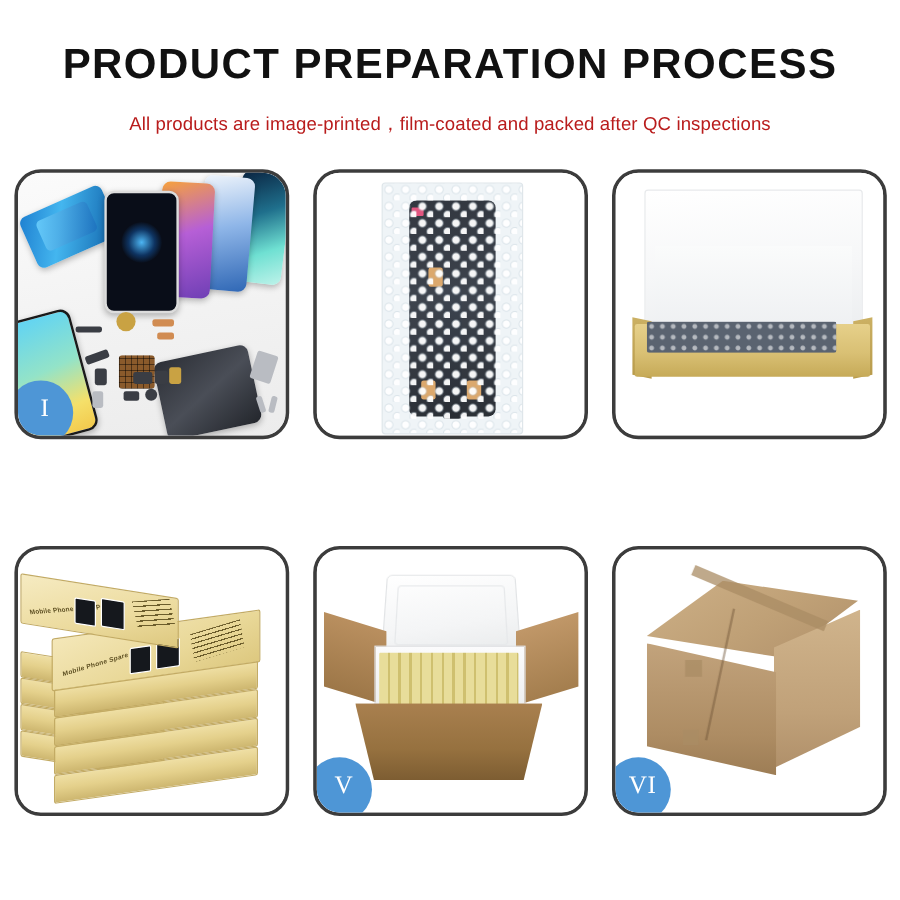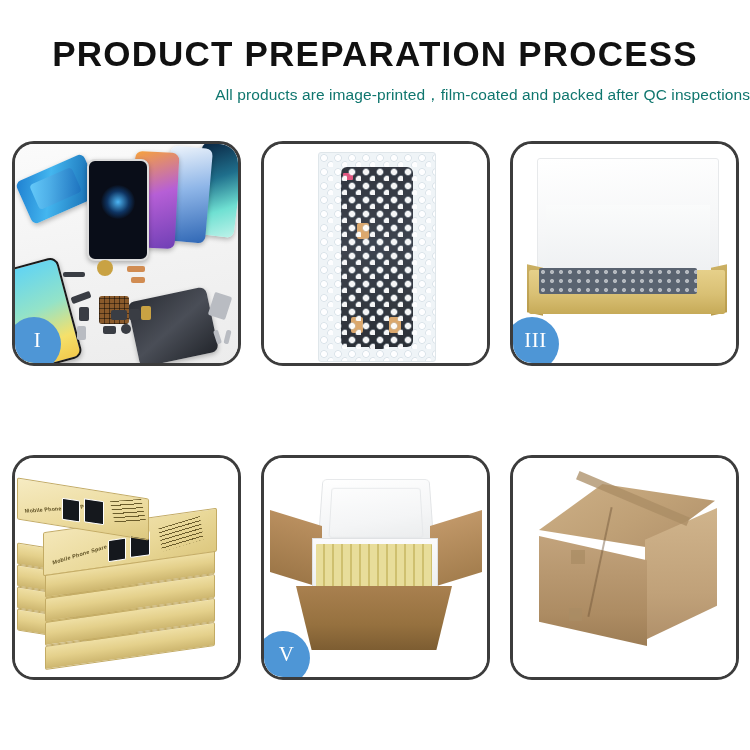--- a/index.html
+++ b/index.html
@@ -22,25 +22,25 @@
     font-size: 35px;
     font-weight: 700;
     letter-spacing: 1.2px;
     color: #111111;
     margin: 0;
     padding-top: 36px;
     line-height: 1;
     font-family: "Liberation Sans", sans-serif;
   }
   .subtitle {
-    text-align: right;
+    text-align: center;
     font-size: 15.5px;
     font-weight: 400;
-    color: #0f766e;
-    margin: 0;
+    color: #b91c1c;
+    margin: 8px;
     padding-top: 14px;
     letter-spacing: 0.1px;
     font-family: "Liberation Sans", sans-serif;
   }
 
   
   .grid {
     position: absolute;
     top: 141px; left: 12px;
     width: 726px; height: 600px;
@@ -400,21 +400,20 @@
     </div>
 
     <div class="panel white">
       <div class="panel-stage">
         <div class="lid-white"></div>
         <div class="box3-lipL"></div>
         <div class="box3-lipR"></div>
         <div class="box3-tray"></div>
         <div class="box3-inner"></div>
       </div>
-      <div class="badge">III</div>
     </div>
 
     <div class="panel white">
       <div class="panel-stage">
         <div class="stack">
 
           <div class="sbox" style="left:2px;top:160px;width:118px;height:20px;transform:skewY(9deg);"></div>
           <div class="sbox" style="left:2px;top:138px;width:118px;height:20px;transform:skewY(9deg);"></div>
           <div class="sbox" style="left:2px;top:116px;width:118px;height:20px;transform:skewY(9deg);"></div>
           <div class="sbox" style="left:2px;top:94px;width:118px;height:20px;transform:skewY(9deg);"></div>
@@ -459,16 +458,17 @@
     <div class="panel white">
       <div class="panel-stage">
         <div class="v6-top"></div>
         <div class="v6-side"></div>
         <div class="v6-front"></div>
         <div class="v6-tape" style="left:60px;top:36px;width:120px;height:9px;transform:rotate(23deg);"></div>
         <div class="v6-tape" style="left:58px;top:92px;width:14px;height:14px;"></div>
         <div class="v6-tape" style="left:56px;top:150px;width:13px;height:13px;"></div>
         <div class="v6-seam" style="left:86px;top:48px;width:1.5px;height:112px;transform:rotate(12deg);"></div>
       </div>
+      <div class="badge">VI</div>
     </div>
 
   </div>
 </div>
 
 </body></html>

